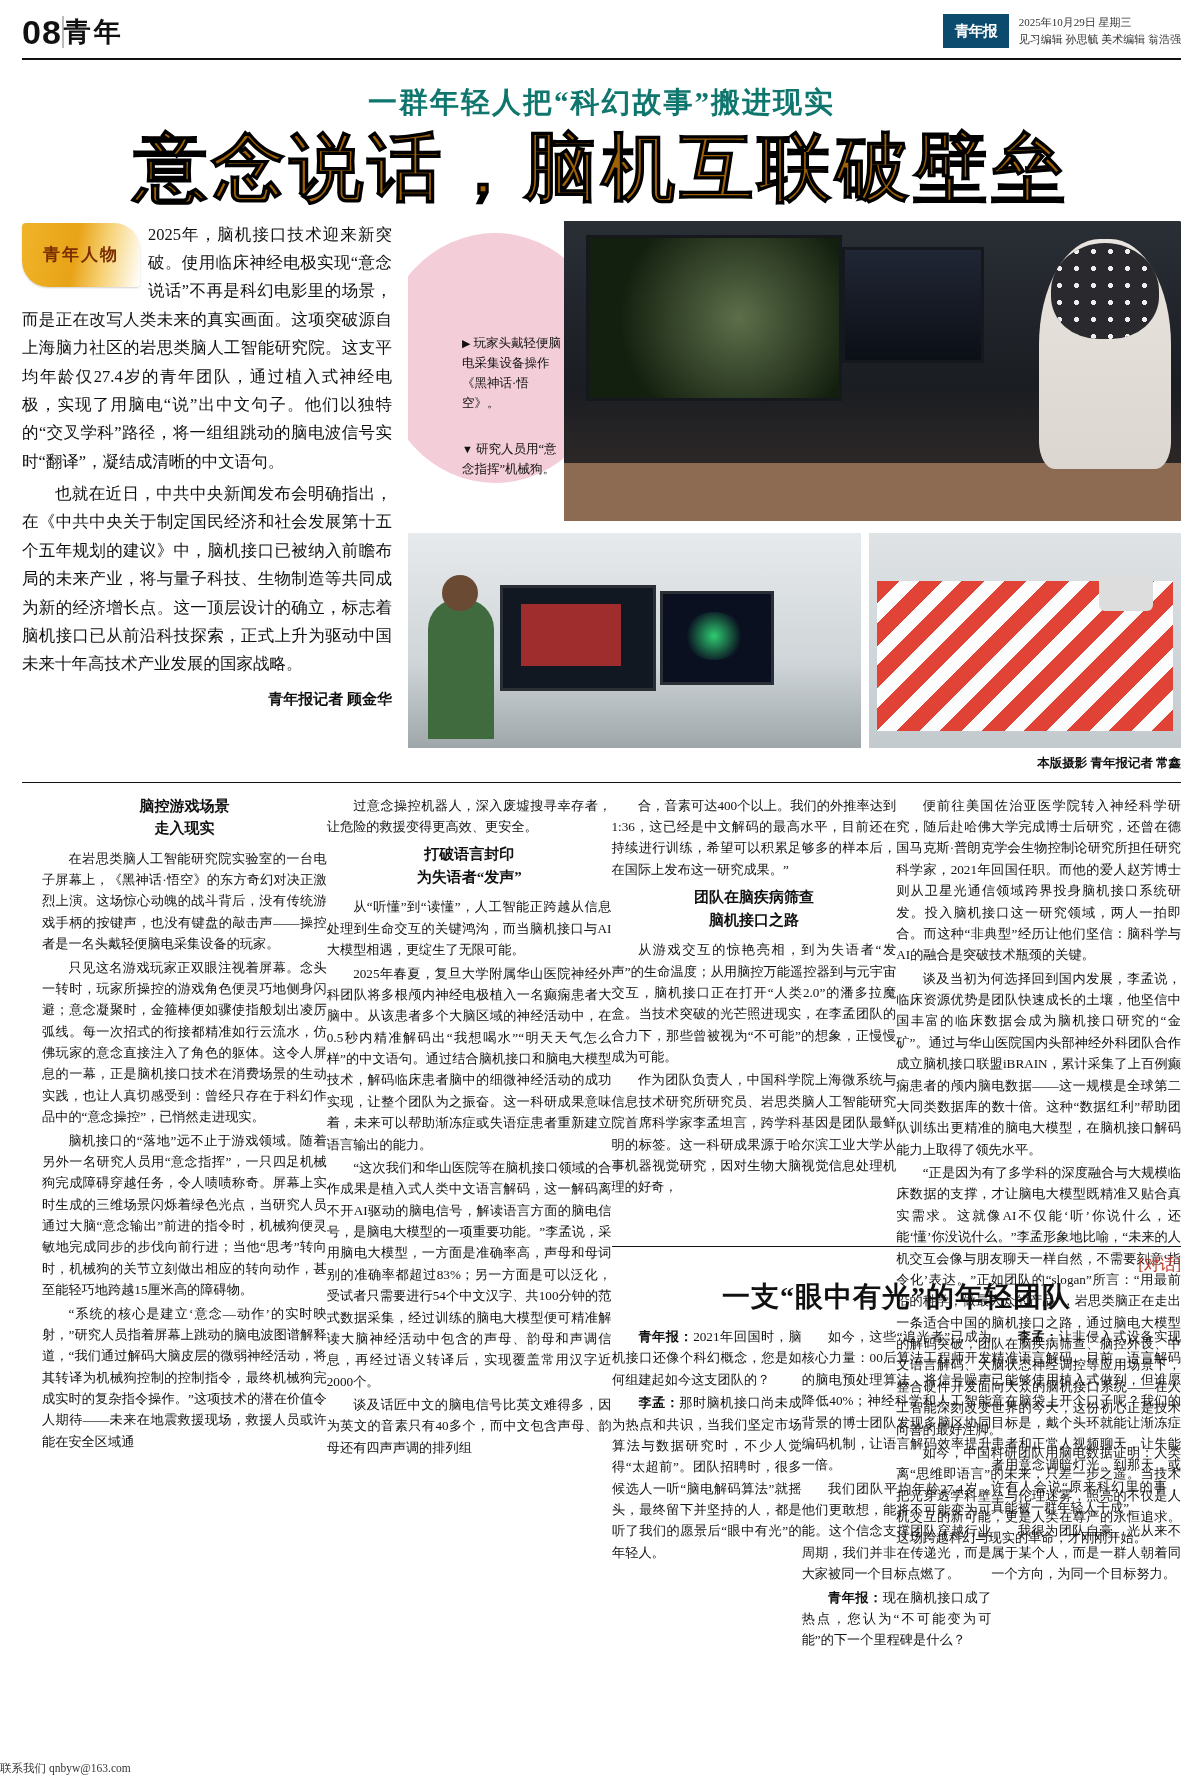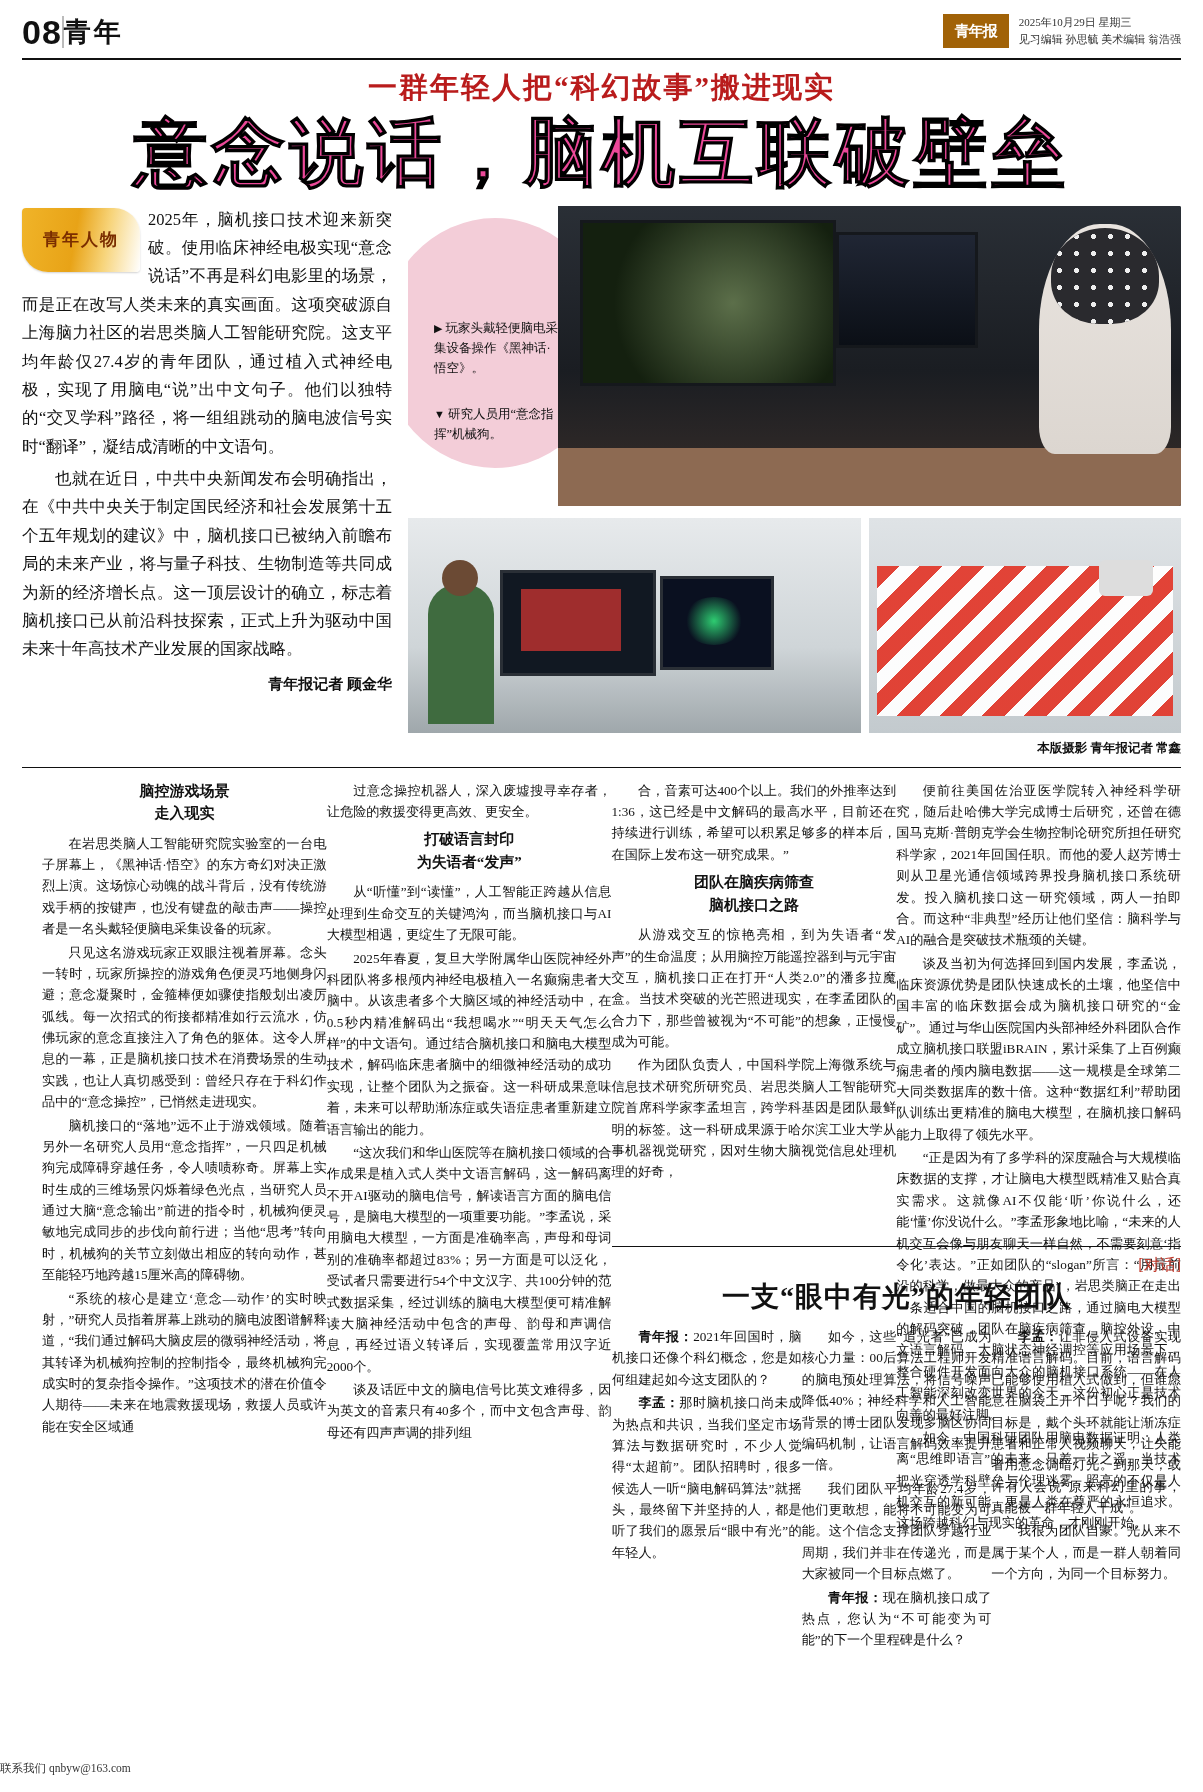--- a/index.html
+++ b/index.html
@@ -13,34 +13,34 @@
   }
   .page{position:relative;width:1203px;height:1792px;box-sizing:border-box;padding:0 22px;}
 
   
   .masthead{display:flex;align-items:flex-start;justify-content:space-between;padding-top:14px;}
   .mast-left{display:flex;align-items:center;}
   .page-num{font-family:"Liberation Sans",sans-serif;font-size:34px;font-weight:bold;letter-spacing:1px;color:#111;line-height:1;}
   .mast-divider{width:2px;height:32px;background:#bbb;}
   .section-name{font-size:27px;font-weight:bold;color:#111;letter-spacing:3px;font-family:"Liberation Sans",sans-serif;}
   .mast-right{display:flex;align-items:flex-start;gap:10px;}
-  .paper-logo{width:66px;height:34px;background:#a16207;color:#fff;display:flex;align-items:center;justify-content:center;
+  .paper-logo{width:66px;height:34px;background:#0c4a6e;color:#fff;display:flex;align-items:center;justify-content:center;
     font-size:15px;font-weight:bold;letter-spacing:-1px;font-family:"Liberation Serif",serif;}
   .mast-meta{font-size:11px;line-height:1.55;color:#333;}
   .mast-rule{border-top:2px solid #111;margin-top:8px;}
 
   
-  .kicker{text-align:center;font-size:29px;font-weight:bold;letter-spacing:2px;margin:8px 0 6px;color:#b91c1c;}
+  .kicker{text-align:center;font-size:29px;font-weight:bold;letter-spacing:2px;margin:23px 0 6px;color:#0f766e;}
   .headline{
     text-align:center;
     font-size:74px;
     font-weight:bold;
     letter-spacing:4px;
     line-height:1.05;
-    color:#ec4899;
+    color:#a16207;
     margin:4px 0 14px;
     font-family:"Liberation Sans",sans-serif;
     -webkit-text-stroke:1px #000;
   }
 
   
   .lead-wrap{display:flex;gap:16px;align-items:flex-start;margin-top:4px;}
   .lead-text{width:370px;position:relative;font-size:16.5px;line-height:1.72;text-align:justify;}
   .badge{
     float:left;width:118px;height:64px;margin:2px 8px 2px 0;
@@ -49,21 +49,21 @@
     display:flex;align-items:center;justify-content:center;
     color:#7a2d00;font-weight:bold;font-size:17px;letter-spacing:2px;
     box-shadow:0 1px 2px rgba(0,0,0,.18);
   }
   .byline{text-align:right;font-weight:bold;font-size:15px;margin-top:8px;}
 
   
   .photos{width:auto;flex:1;position:relative;}
   .photo-top{position:relative;height:300px;border-radius:2px;overflow:hidden;display:flex;}
   .pinkblob{position:absolute;left:-28px;top:12px;width:230px;height:250px;background:#f3cdd8;border-radius:50%;z-index:0;}
-  .cap-col{position:relative;z-index:2;width:150px;padding:112px 0 0 26px;box-sizing:border-box;font-size:12.5px;line-height:1.6;}
+  .cap-col{position:relative;z-index:2;width:128px;padding:112px 0 0 26px;box-sizing:border-box;font-size:12.5px;line-height:1.6;margin-left:28px;}
   .cap-col .cap{margin-bottom:26px;}
   .cap .tri{font-size:11px;margin-right:3px;}
   .img-top{position:relative;z-index:1;flex:1;background:#1d2126;}
   .monitor-scene{position:absolute;inset:0;background:
      linear-gradient(180deg,#2a2f36 0%,#1a1d22 55%,#3a2f2a 100%);}
   .mon{position:absolute;background:#0c1a14;border:3px solid #15181c;}
   .mon1{left:22px;top:14px;width:250px;height:160px;
         background:radial-gradient(circle at 60% 50%,#5c6f4a,#14200f 70%);}
   .mon2{left:278px;top:26px;width:136px;height:110px;background:linear-gradient(180deg,#202634,#0b0f16);}
   .kbd{position:absolute;left:168px;bottom:14px;width:190px;height:40px;background:#f3b79a;border-radius:4px;}

